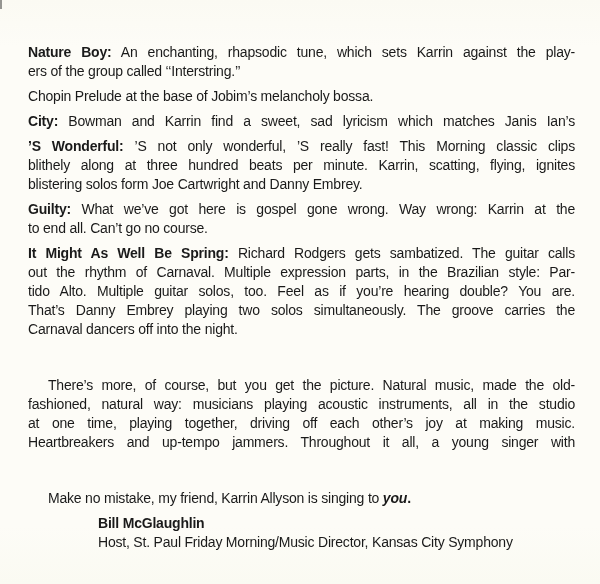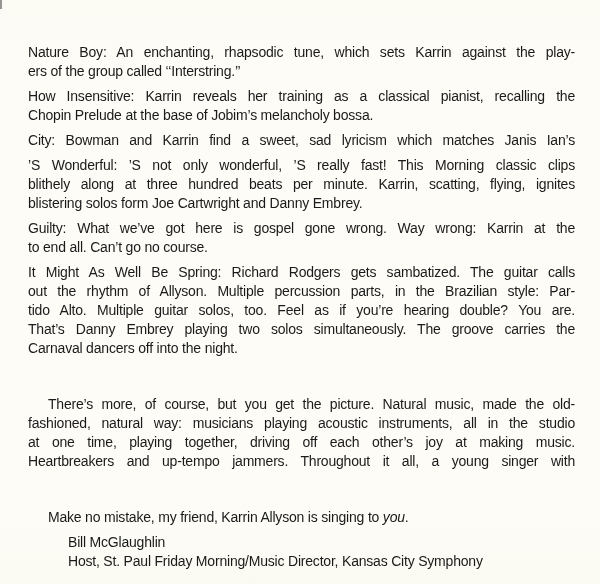--- a/index.html
+++ b/index.html
@@ -46,54 +46,53 @@
   .line.just {
     text-align: justify;
     -moz-text-align-last: justify;
     text-align-last: justify;
   }
   .line.ind {
     text-indent: 20px;
     margin-top: 37px;
   }
   .para.signature {
-    margin-left: 40px;
+    margin-left: 70px;
   }
-  .seg.b { font-weight: 400; }
+  .seg.b { font-weight: 700; }
   .seg.i { font-style: italic; }
 </style>
 </head>
 <body>
 
 <div class="page">
   <div class="scan-speck"></div>
   <main class="text-block">
       <div class="para note">
         <div class="line just"><span class="seg b">Nature Boy:</span><span class="seg"> An enchanting, rhapsodic tune, which sets Karrin against the play-</span></div>
         <div class="line"><span class="seg">ers of the group called ‘‘Interstring.’’</span></div>
       </div>
       <div class="para note">
-        <div class="line just"><span class="seg b">How Insensitive:</span><span class="seg"> Karrin reveals her training as a classical pianist, recalling the</span></div>
         <div class="line"><span class="seg">Chopin Prelude at the base of Jobim’s melancholy bossa.</span></div>
       </div>
       <div class="para note">
         <div class="line just"><span class="seg b">City:</span><span class="seg"> Bowman and Karrin find a sweet, sad lyricism which matches Janis Ian’s</span></div>
       </div>
       <div class="para note">
         <div class="line just"><span class="seg b">’S Wonderful:</span><span class="seg"> ’S not only wonderful, ’S really fast! This Morning classic clips</span></div>
         <div class="line just"><span class="seg">blithely along at three hundred beats per minute. Karrin, scatting, flying, ignites</span></div>
         <div class="line"><span class="seg">blistering solos form Joe Cartwright and Danny Embrey.</span></div>
       </div>
       <div class="para note">
         <div class="line just"><span class="seg b">Guilty:</span><span class="seg"> What we’ve got here is gospel gone wrong. Way wrong: Karrin at the</span></div>
         <div class="line"><span class="seg">to end all. Can’t go no course.</span></div>
       </div>
       <div class="para note">
         <div class="line just"><span class="seg b">It Might As Well Be Spring:</span><span class="seg"> Richard Rodgers gets sambatized. The guitar calls</span></div>
-        <div class="line just"><span class="seg">out the rhythm of Allyson. Multiple percussion parts, in the Brazilian style: Par-</span></div>
+        <div class="line just"><span class="seg">out the rhythm of Carnaval. Multiple expression parts, in the Brazilian style: Par-</span></div>
         <div class="line just"><span class="seg">tido Alto. Multiple guitar solos, too. Feel as if you’re hearing double? You are.</span></div>
         <div class="line just"><span class="seg">That’s Danny Embrey playing two solos simultaneously. The groove carries the</span></div>
         <div class="line"><span class="seg">Carnaval dancers off into the night.</span></div>
       </div>
       <div class="para note">
         <div class="line just ind"><span class="seg">There’s more, of course, but you get the picture. Natural music, made the old-</span></div>
         <div class="line just"><span class="seg">fashioned, natural way: musicians playing acoustic instruments, all in the studio</span></div>
         <div class="line just"><span class="seg">at one time, playing together, driving off each other’s joy at making music.</span></div>
         <div class="line just"><span class="seg">Heartbreakers and up-tempo jammers. Throughout it all, a young singer with</span></div>
       </div>

